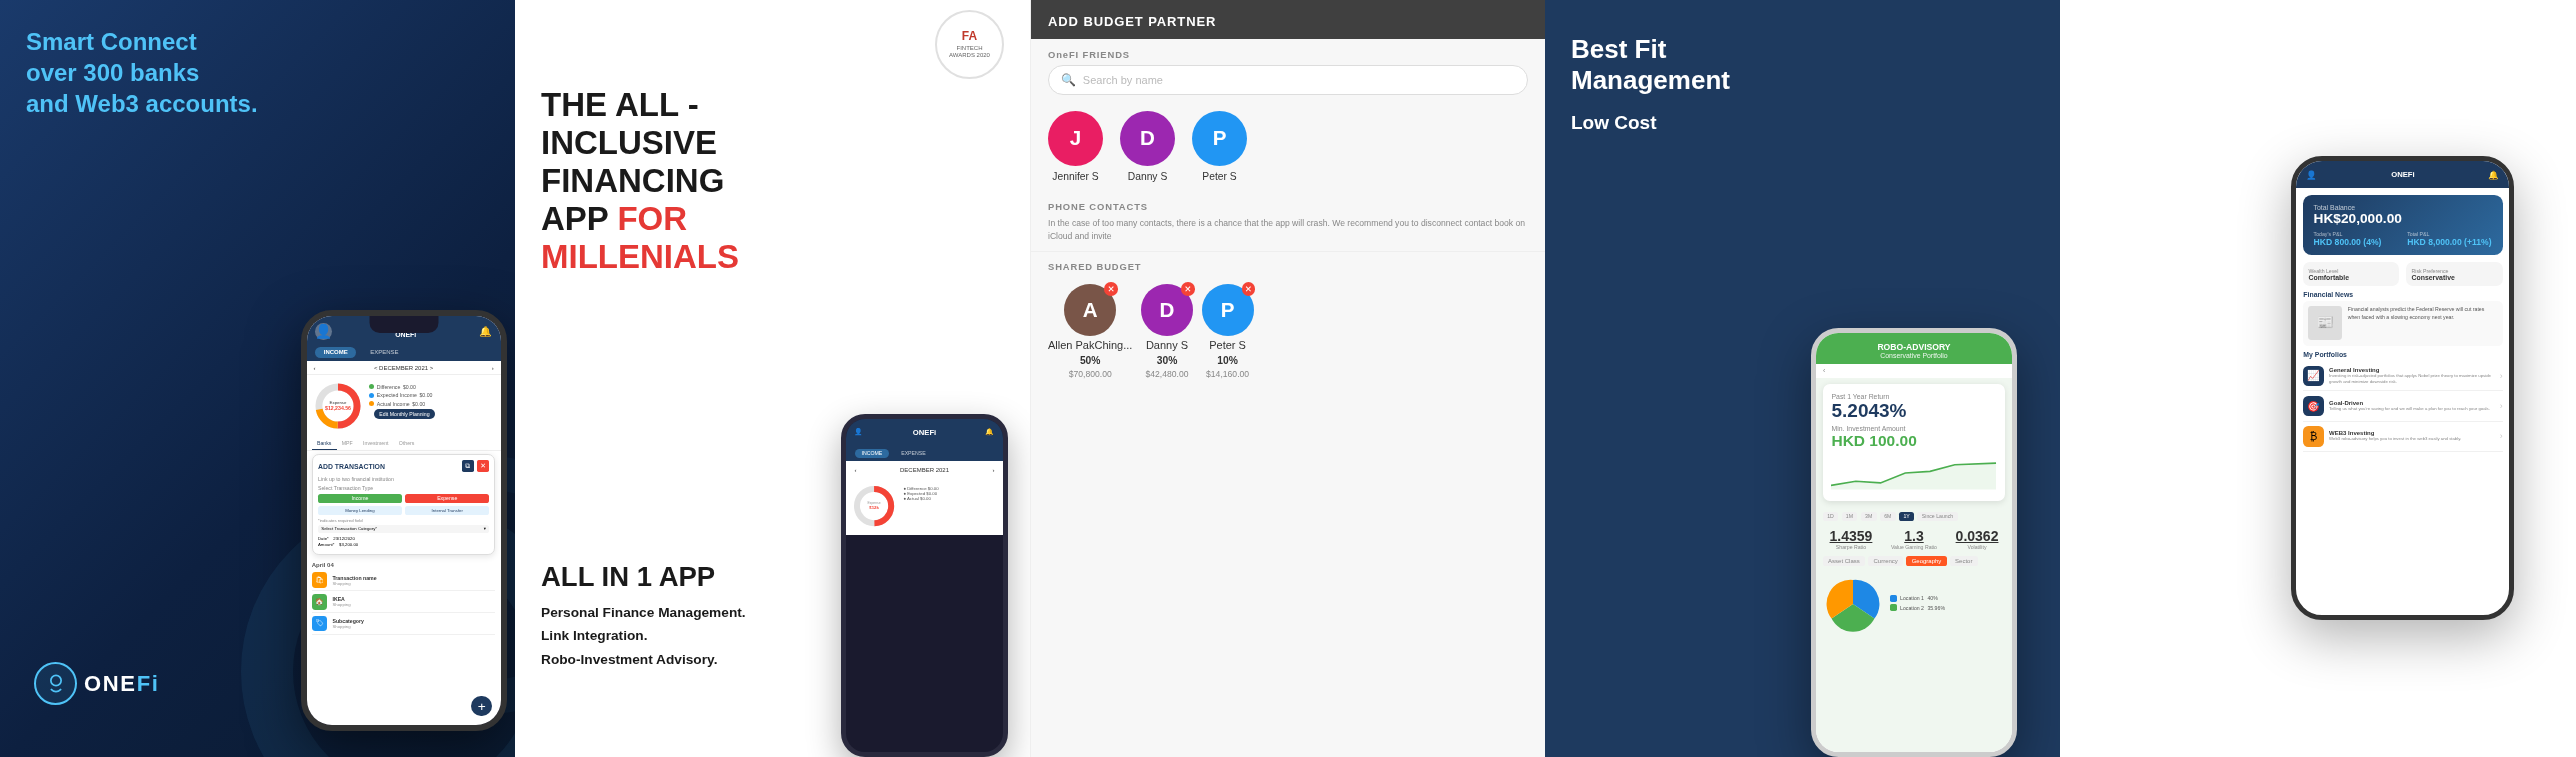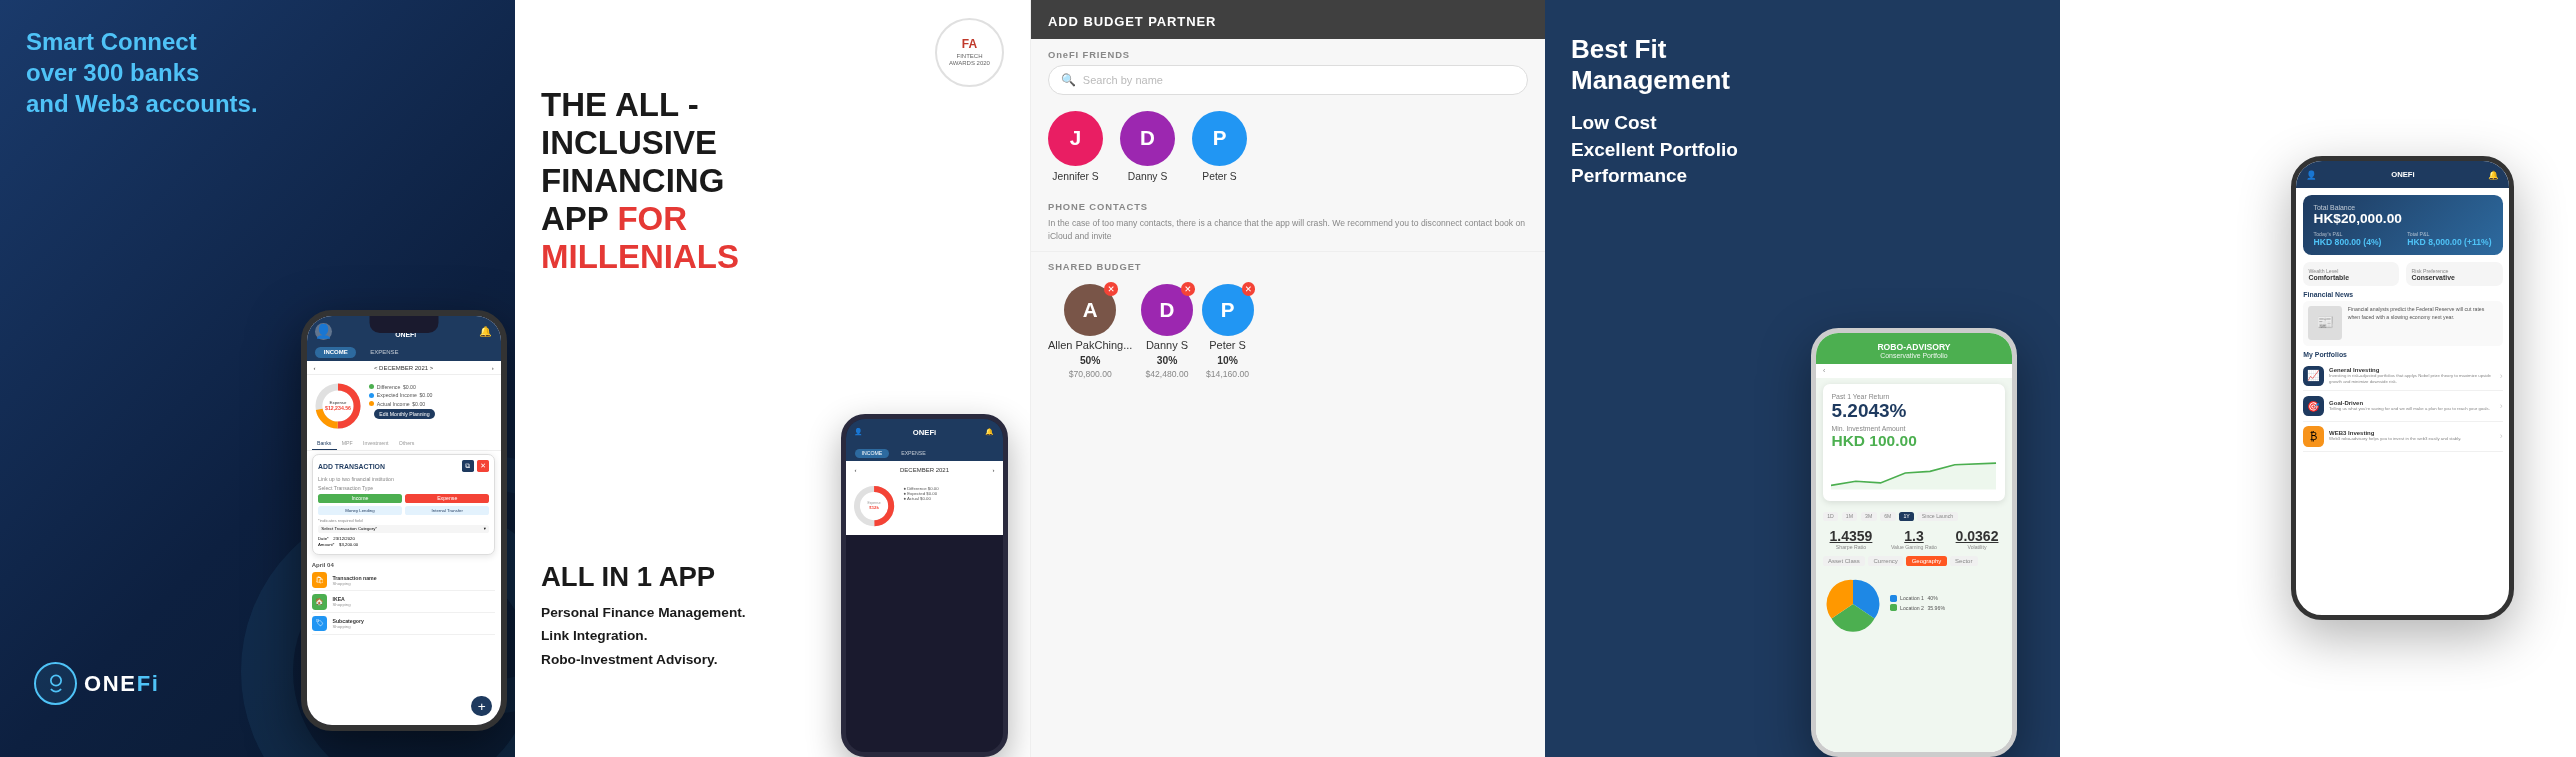--- a/index.html
+++ b/index.html
@@ -346,21 +346,21 @@
     .section-2 {
       width: 515px;
       height: 757px;
       background: white;
       position: relative;
       flex-shrink: 0;
       overflow: hidden;
     }
     .fintech-badge {
       position: absolute;
-      top: 18px;
+      top: 10px;
       right: 26px;
       width: 69px;
       height: 69px;
     }
     .fintech-badge-circle {
       width: 69px;
       height: 69px;
       border-radius: 50%;
       border: 2.6px solid #e0e0e0;
       display: flex;
@@ -1079,21 +1079,20 @@
         <div class="budget-amount">$14,160.00</div>
       </div>
     </div>
   </div>
 </div>
 
 <div class="section-4">
   <div class="section-4-left">
     <div class="portfolio-headline">Best Fit Management</div>
     <div class="portfolio-sub">Low Cost</div>
-    <div class="portfolio-sub">Excellent Portfolio Performance</div>
   </div>
 
   <div class="section-4-phone">
     <div class="portfolio-phone-frame">
       <div class="portfolio-phone-screen">
 
         <div class="robo-header">
           <div class="robo-title">ROBO-ADVISORY</div>
           <div class="robo-subtitle">Conservative Portfolio</div>
         </div>

